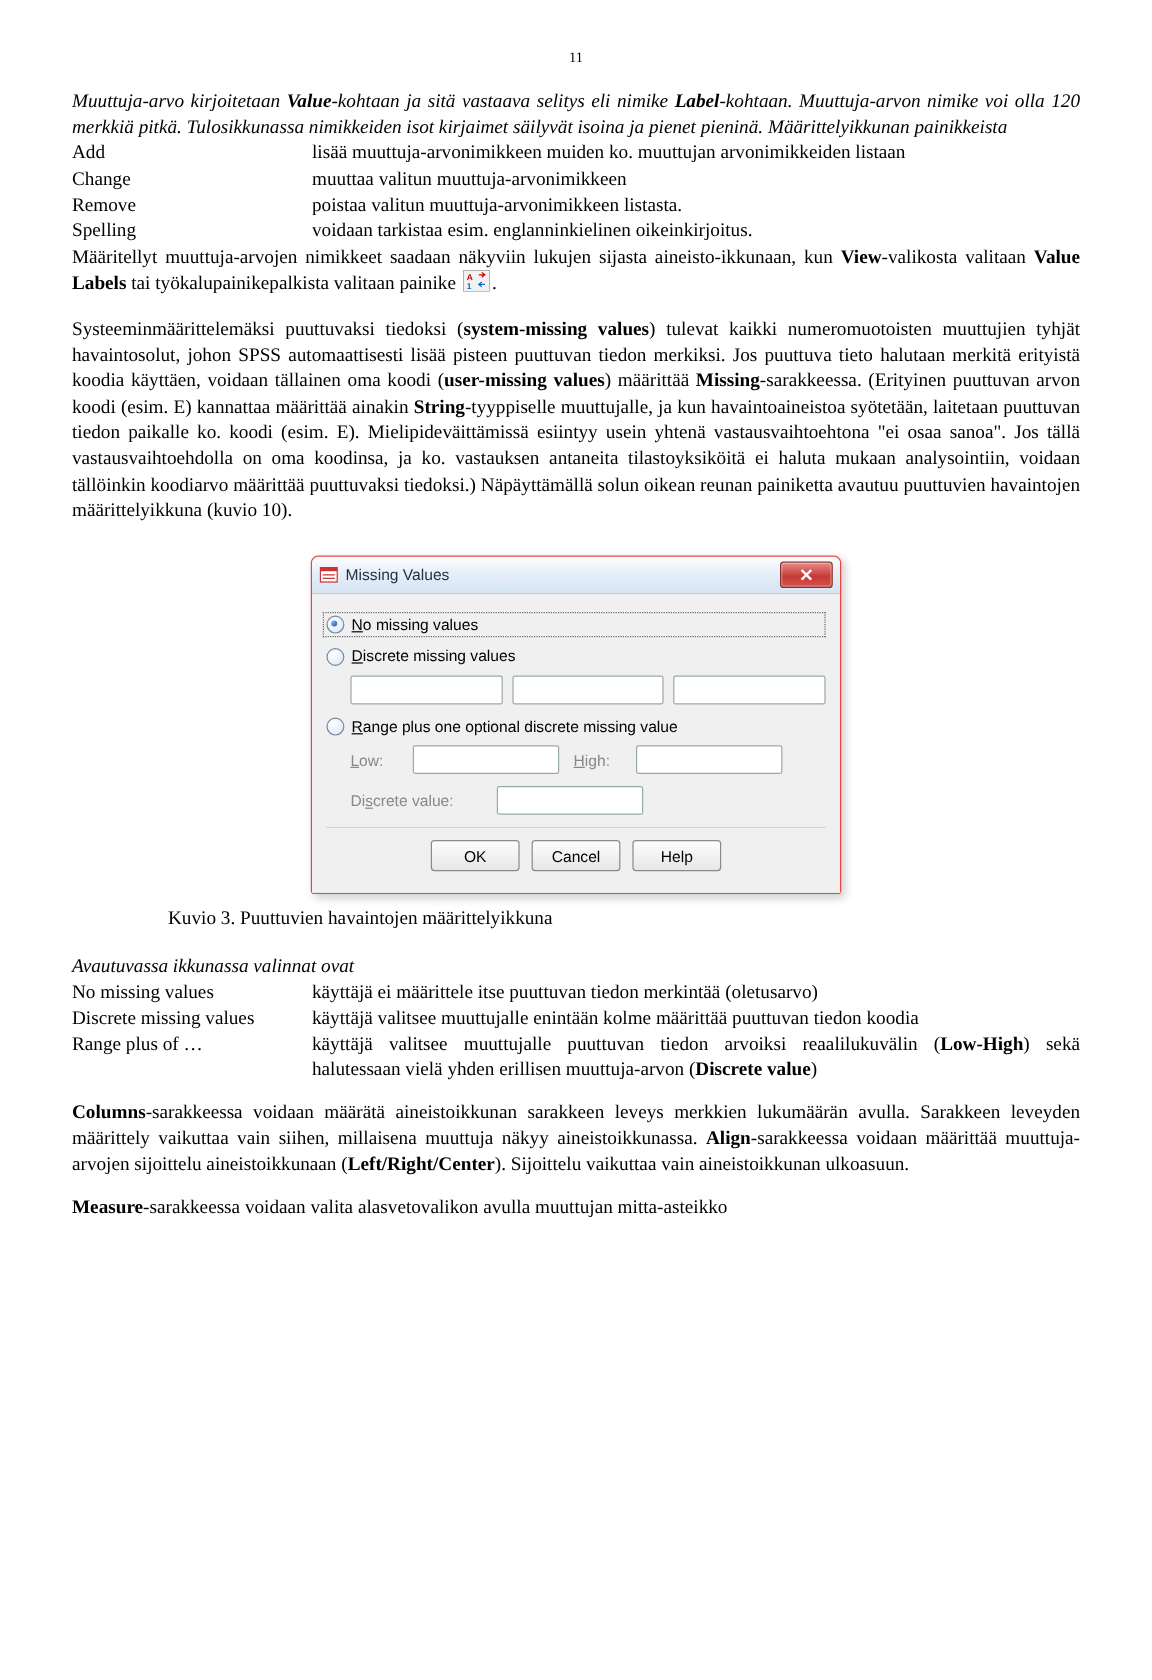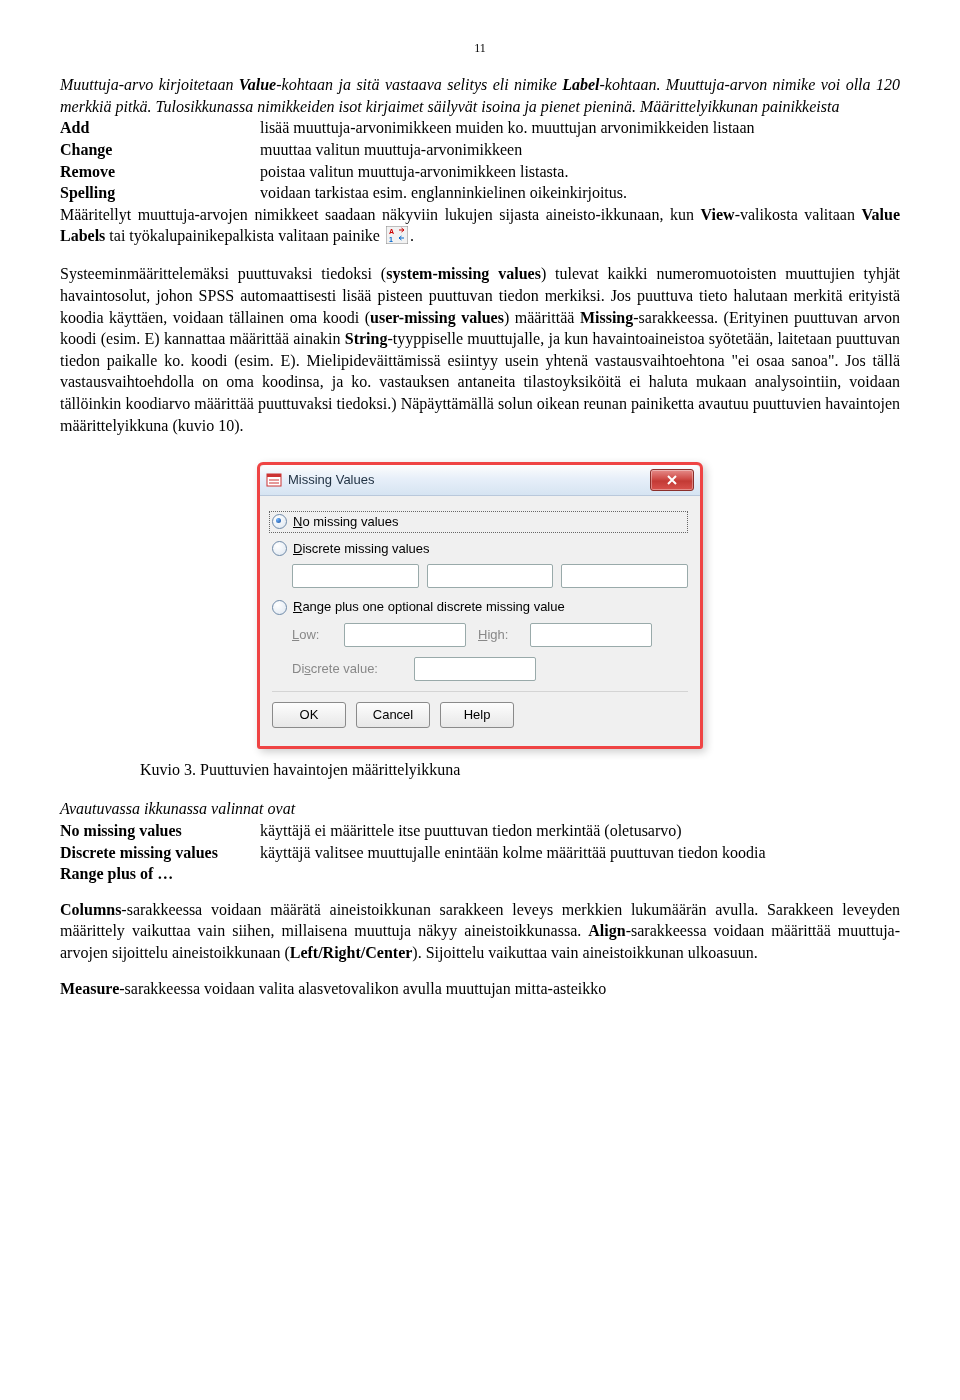--- a/index.html
+++ b/index.html
@@ -29,39 +29,39 @@
   .def-table {
     margin: 0 0 0 0;
   }
   .def-row {
     display: flex;
     margin: 0;
   }
   .def-term {
     width: 200px;
     flex-shrink: 0;
-    font-weight: bold;
+    font-weight: normal;
   }
   .def-desc {
     flex: 1;
     text-align: justify;
   }
   .icon-inline {
     display: inline-block;
     vertical-align: middle;
     margin: 0 2px;
   }
   .dialog-wrap {
     display: flex;
     justify-content: center;
     margin: 26px 0 10px 0;
   }
   .dialog {
     width: 440px;
-    border: 3px solid #ef4444;
+    border: 1px solid #ef4444;
     border-radius: 6px 6px 3px 3px;
     background: #f0f0f0;
     box-shadow: 3px 3px 8px rgba(0,0,0,0.2);
     font-family: "Segoe UI", Tahoma, Arial, sans-serif;
     font-size: 13px;
   }
   .dialog-titlebar {
     display: flex;
     align-items: center;
     background: linear-gradient(#fdfdfd, #e7eff9 45%, #d6e4f2);
@@ -155,21 +155,21 @@
   .range-row .lbl {
     width: 40px;
   }
   .sep-line {
     border: none;
     border-top: 1px solid #d4d4d4;
     margin: 8px 0 10px 0;
   }
   .dialog-buttons {
     display: flex;
-    justify-content: flex-start;
+    justify-content: center;
     gap: 10px;
     padding-bottom: 12px;
   }
   .dlg-btn {
     min-width: 72px;
     height: 24px;
     border: 1px solid #8a8a8a;
     border-radius: 3px;
     background: linear-gradient(#fdfdfd, #e7e7e7);
     font-size: 13px;
@@ -291,20 +291,23 @@
   <div class="def-row">
     <div class="def-term">No missing values</div>
     <div class="def-desc">käyttäjä ei määrittele itse puuttuvan tiedon merkintää (oletusarvo)</div>
   </div>
   <div class="def-row">
     <div class="def-term">Discrete missing values</div>
     <div class="def-desc">käyttäjä valitsee muuttujalle enintään kolme määrittää puuttuvan tiedon koodia</div>
   </div>
   <div class="def-row">
     <div class="def-term">Range plus of …</div>
+    <div class="def-desc">
+      <span>käyttäjä valitsee muuttujalle puuttuvan tiedon arvoiksi reaalilukuvälin (</span><b>Low-High</b><span>) sekä halutessaan vielä yhden erillisen muuttuja-arvon (</span><b>Discrete value</b><span>)</span>
+    </div>
   </div>
 </div>
 
 <p style="margin-top:14px;">
   <b>Columns</b><span>-sarakkeessa voidaan määrätä aineistoikkunan sarakkeen leveys merkkien lukumäärän avulla. Sarakkeen leveyden määrittely vaikuttaa vain siihen, millaisena muuttuja näkyy aineistoikkunassa. </span><b>Align</b><span>-sarakkeessa voidaan määrittää muuttuja-arvojen sijoittelu aineistoikkunaan (</span><b>Left/Right/Center</b><span>). Sijoittelu vaikuttaa vain aineistoikkunan ulkoasuun.</span>
 </p>
 
 <p>
   <b>Measure</b><span>-sarakkeessa voidaan valita alasvetovalikon avulla muuttujan mitta-asteikko</span>
 </p>

